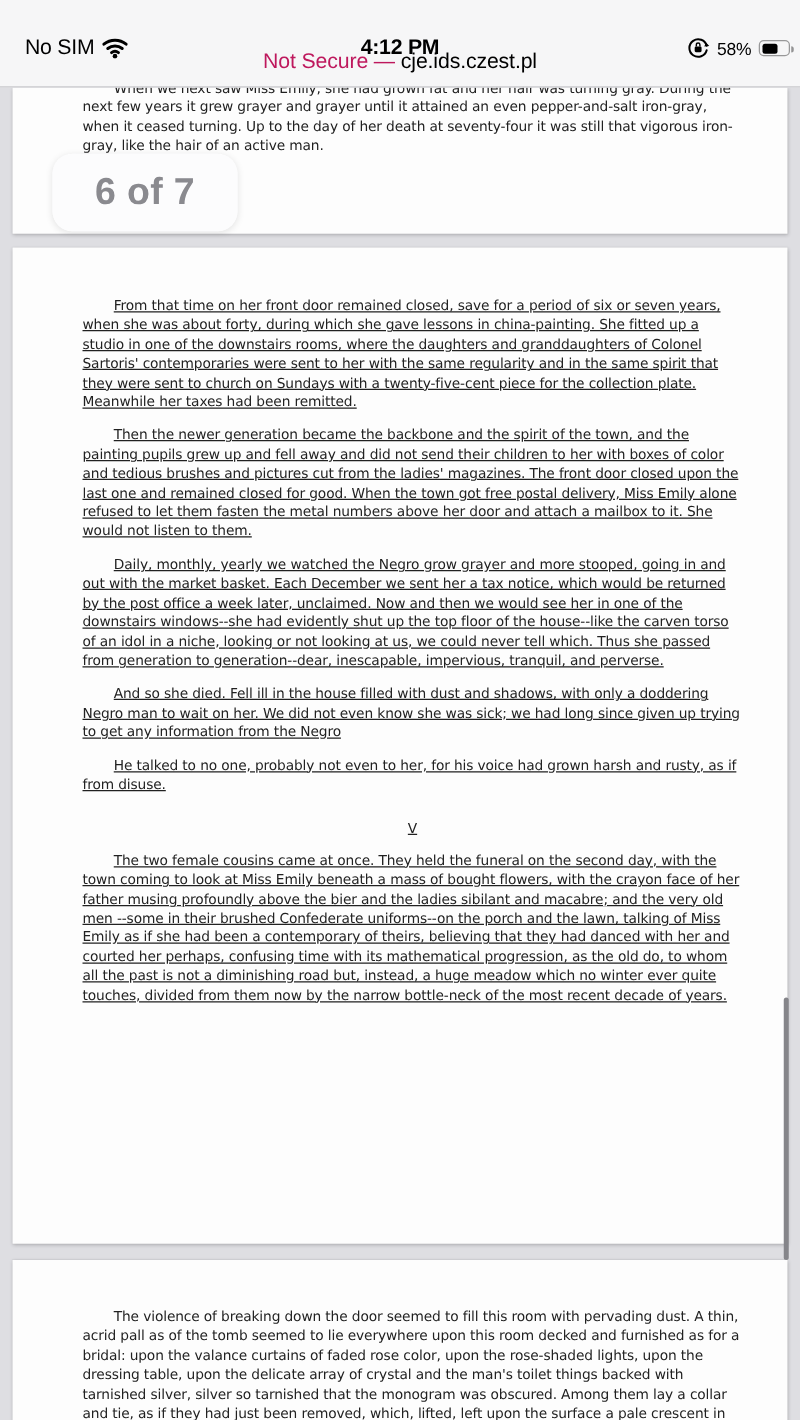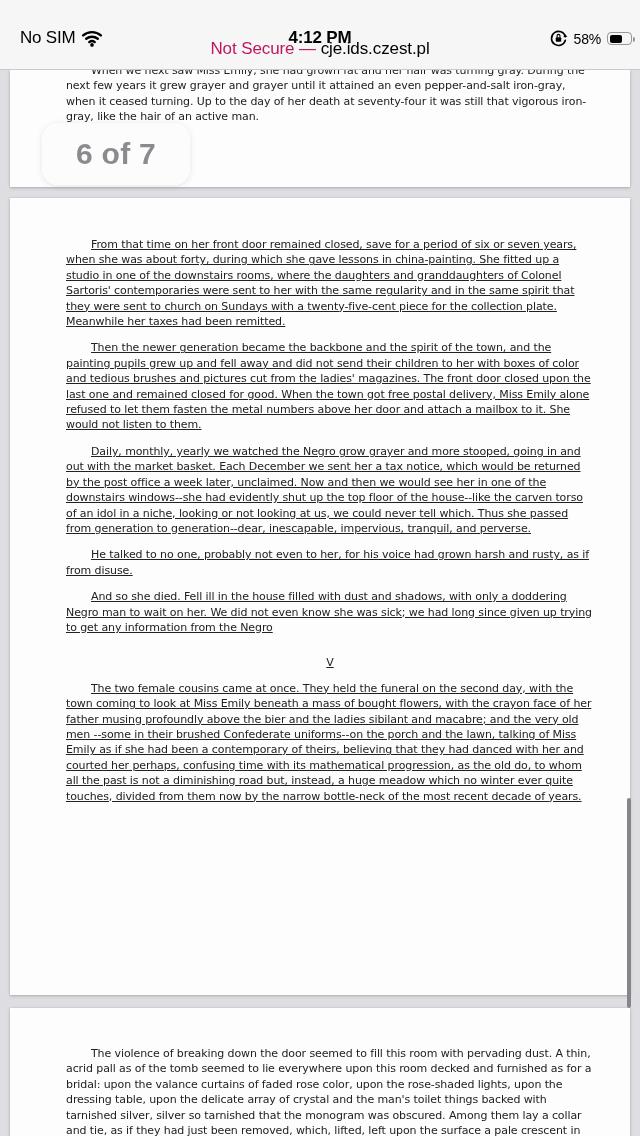--- a/index.html
+++ b/index.html
@@ -100,22 +100,22 @@
       <div class="page-inner">
         <p>When we next saw Miss Emily, she had grown fat and her hair was turning gray. During the next few years it grew grayer and grayer until it attained an even pepper-and-salt iron-gray, when it ceased turning. Up to the day of her death at seventy-four it was still that vigorous iron-gray, like the hair of an active man.</p>
       </div>
     </div>
 
     <div class="page page-cur">
       <div class="page-inner">
         <p>From that time on her front door remained closed, save for a period of six or seven years, when she was about forty, during which she gave lessons in china-painting. She fitted up a studio in one of the downstairs rooms, where the daughters and granddaughters of Colonel Sartoris' contemporaries were sent to her with the same regularity and in the same spirit that they were sent to church on Sundays with a twenty-five-cent piece for the collection plate. Meanwhile her taxes had been remitted.</p>
         <p>Then the newer generation became the backbone and the spirit of the town, and the painting pupils grew up and fell away and did not send their children to her with boxes of color and tedious brushes and pictures cut from the ladies' magazines. The front door closed upon the last one and remained closed for good. When the town got free postal delivery, Miss Emily alone refused to let them fasten the metal numbers above her door and attach a mailbox to it. She would not listen to them.</p>
         <p>Daily, monthly, yearly we watched the Negro grow grayer and more stooped, going in and out with the market basket. Each December we sent her a tax notice, which would be returned by the post office a week later, unclaimed. Now and then we would see her in one of the downstairs windows--she had evidently shut up the top floor of the house--like the carven torso of an idol in a niche, looking or not looking at us, we could never tell which. Thus she passed from generation to generation--dear, inescapable, impervious, tranquil, and perverse.</p>
+        <p>And so she died. Fell ill in the house filled with dust and shadows, with only a doddering Negro man to wait on her. We did not even know she was sick; we had long since given up trying to get any information from the Negro</p>
         <p>He talked to no one, probably not even to her, for his voice had grown harsh and rusty, as if from disuse.</p>
-        <p>And so she died. Fell ill in the house filled with dust and shadows, with only a doddering Negro man to wait on her. We did not even know she was sick; we had long since given up trying to get any information from the Negro</p>
         <p class="section-heading">V</p>
         <p>The two female cousins came at once. They held the funeral on the second day, with the town coming to look at Miss Emily beneath a mass of bought flowers, with the crayon face of her father musing profoundly above the bier and the ladies sibilant and macabre; and the very old men --some in their brushed Confederate uniforms--on the porch and the lawn, talking of Miss Emily as if she had been a contemporary of theirs, believing that they had danced with her and courted her perhaps, confusing time with its mathematical progression, as the old do, to whom all the past is not a diminishing road but, instead, a huge meadow which no winter ever quite touches, divided from them now by the narrow bottle-neck of the most recent decade of years.</p>
       </div>
     </div>
 
     <div class="page page-next">
       <div class="page-inner">
         <p>The violence of breaking down the door seemed to fill this room with pervading dust. A thin, acrid pall as of the tomb seemed to lie everywhere upon this room decked and furnished as for a bridal: upon the valance curtains of faded rose color, upon the rose-shaded lights, upon the dressing table, upon the delicate array of crystal and the man's toilet things backed with tarnished silver, silver so tarnished that the monogram was obscured. Among them lay a collar and tie, as if they had just been removed, which, lifted, left upon the surface a pale crescent in</p>
       </div>
     </div>

